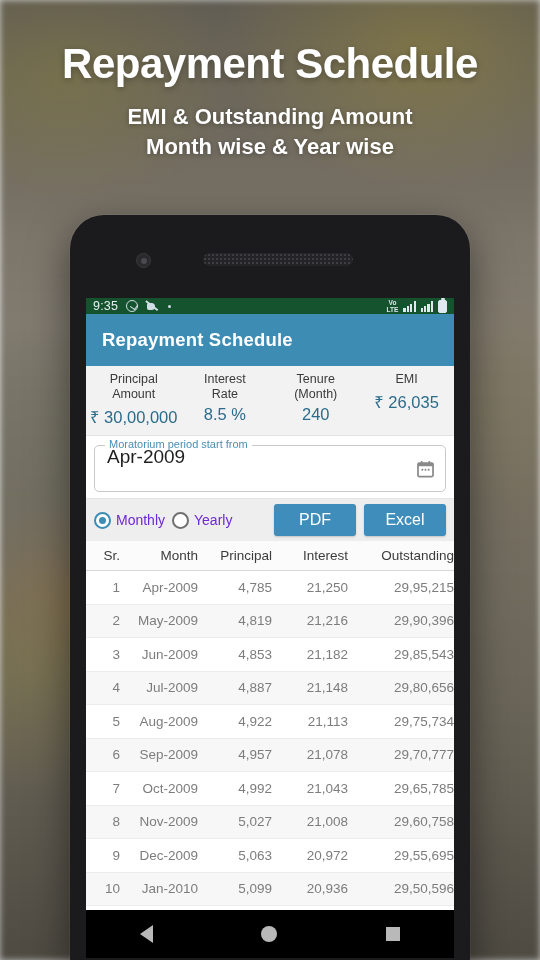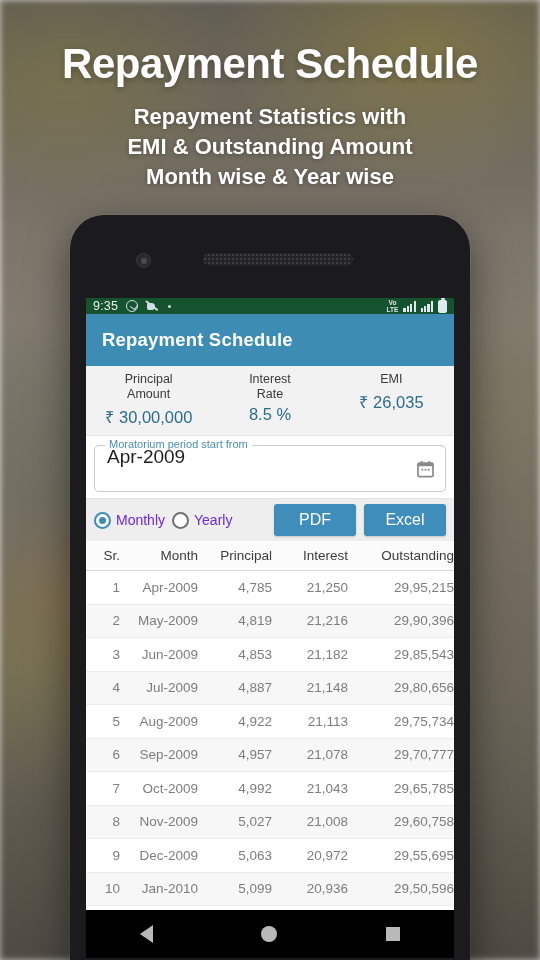--- a/index.html
+++ b/index.html
@@ -190,21 +190,20 @@
 </style>
 </head>
 <body>
 
 <div class="backdrop"></div>
 <div class="backdrop-shade"></div>
 
 <div class="promo">
   <div class="promo-title">Repayment Schedule</div>
   <div class="promo-sub">
-    <div>Repayment Statistics with</div>
     <div>EMI &amp; Outstanding Amount</div>
     <div>Month wise &amp; Year wise</div>
   </div>
 </div>
 
 <div class="phone">
   <div class="phone-top">
     <div class="front-camera"></div>
     <div class="earpiece"></div>
   </div>
@@ -251,20 +250,27 @@
           <div>Amount</div>
         </div>
         <div class="sum-value">₹ 30,00,000</div>
       </div>
       <div class="sum-cell">
         <div class="sum-label">
           <div>Interest</div>
           <div>Rate</div>
         </div>
         <div class="sum-value">8.5 %</div>
+      </div>
+      <div class="sum-cell">
+        <div class="sum-label">
+          <div>Tenure</div>
+          <div>(Month)</div>
+        </div>
+        <div class="sum-value">240</div>
       </div>
       <div class="sum-cell">
         <div class="sum-label">
           <div>EMI</div>
           <div></div>
         </div>
         <div class="sum-value">₹ 26,035</div>
       </div>
     </div>
 

